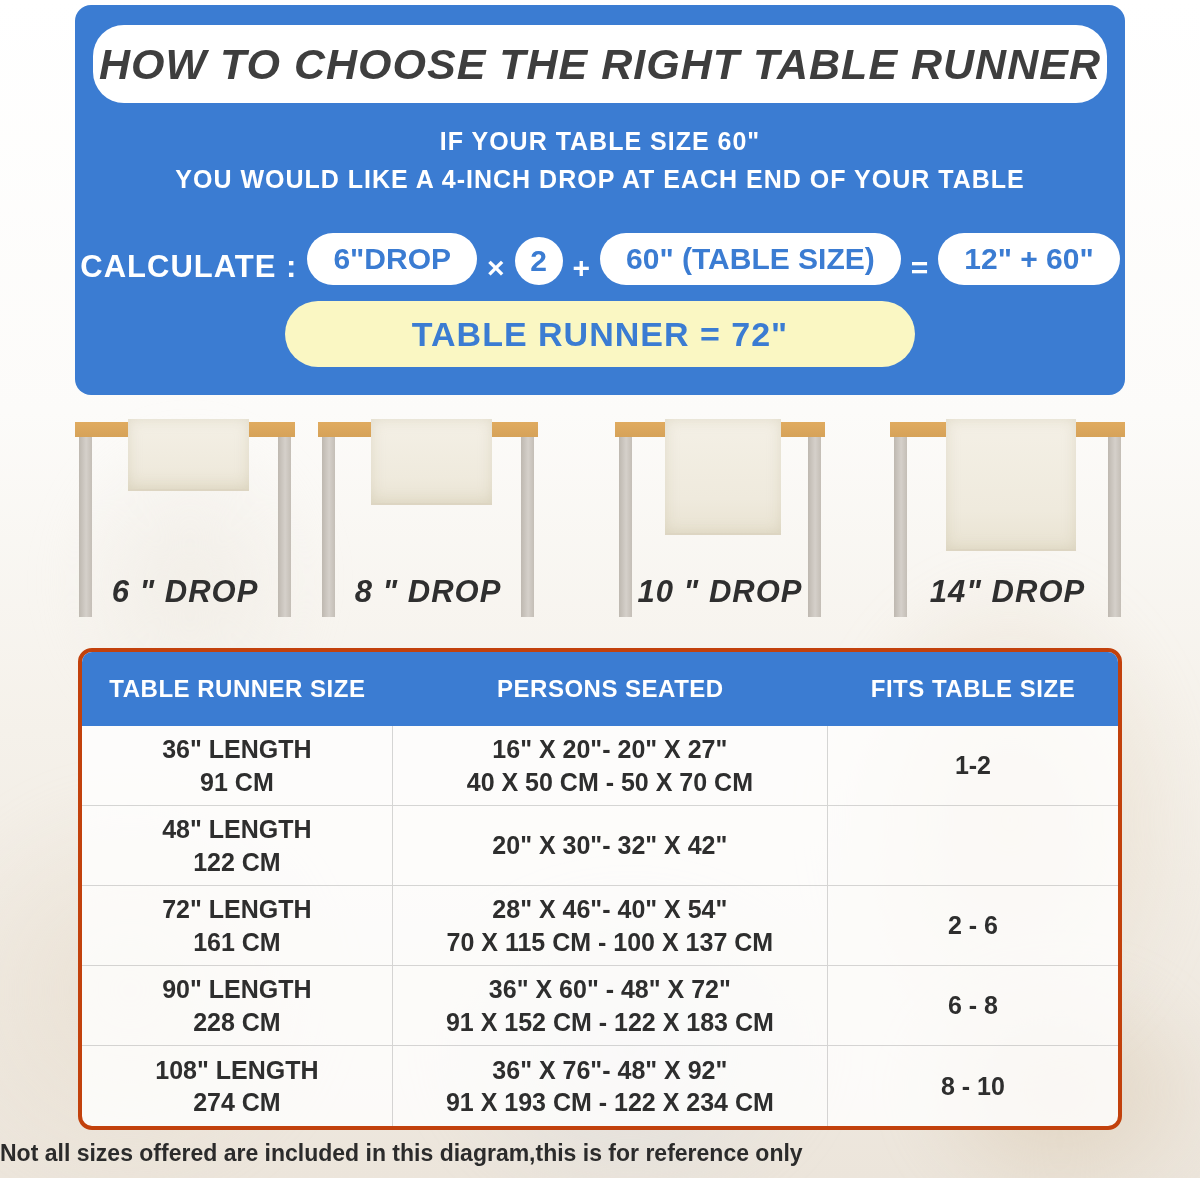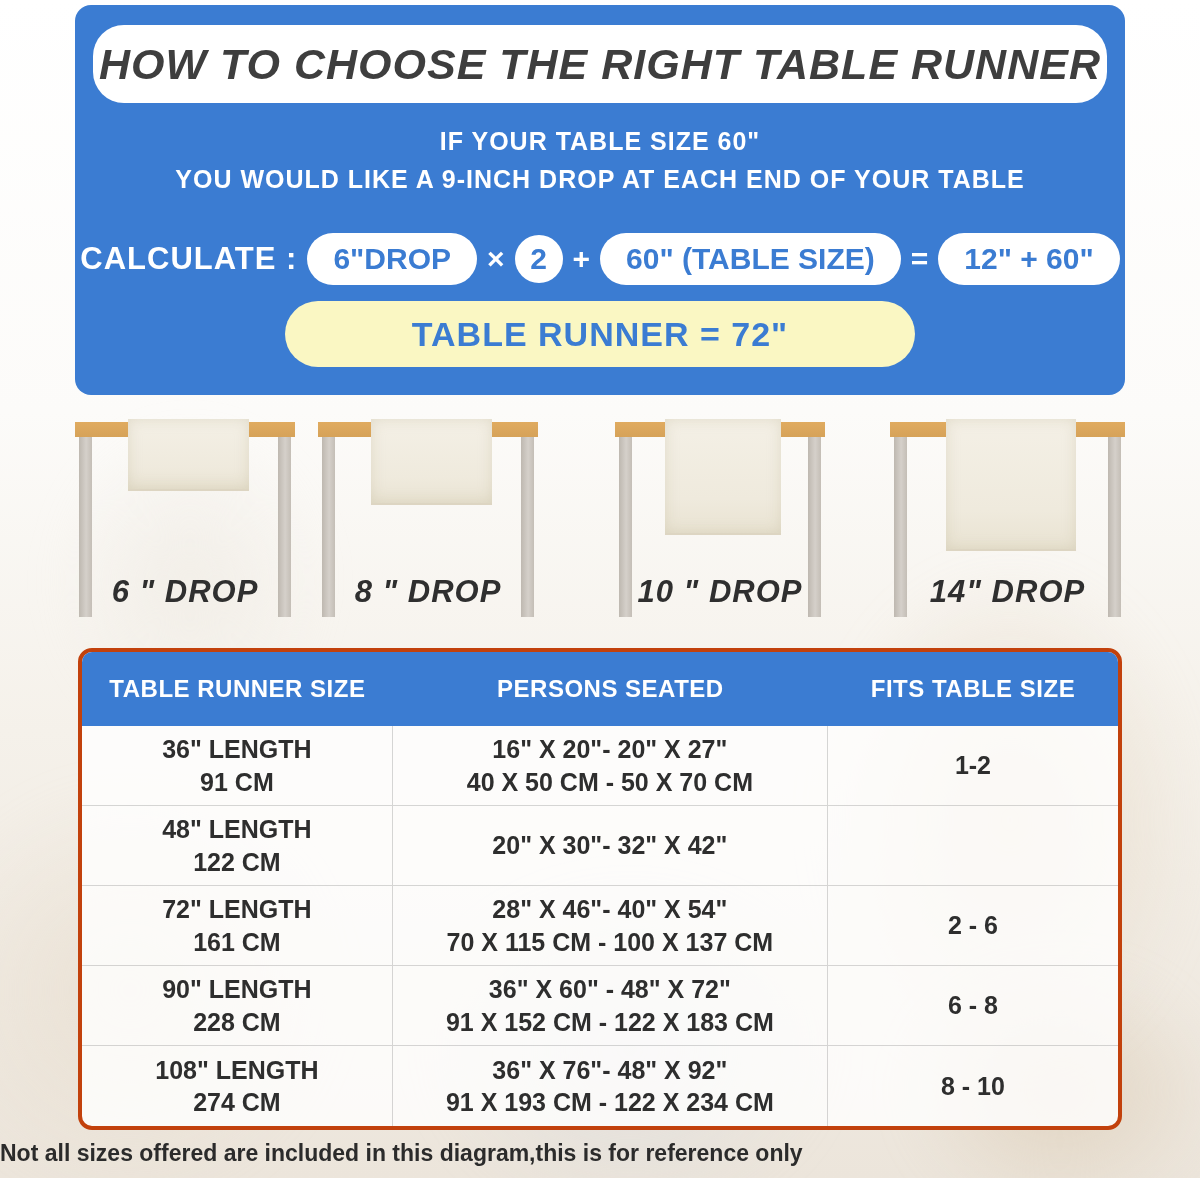--- a/index.html
+++ b/index.html
@@ -31,21 +31,21 @@
     background:#3B7CD2; border-radius:16px; text-align:center; }
   .title-banner { position:absolute; left:18px; top:20px; width:1014px; height:78px;
     background:#ffffff; border-radius:31px;
     display:flex; align-items:center; justify-content:center; }
   .title-banner h1 { font-size:43px; font-weight:700; font-style:italic;
     letter-spacing:1px; color:#3E3E3E; white-space:nowrap; }
   .sub { color:#ffffff; font-weight:600; font-size:25px; letter-spacing:1px; }
   .sub.s1 { position:absolute; top:122px; width:100%; }
   .sub.s2 { position:absolute; top:160px; width:100%; }
   .calc-row { position:absolute; top:228px; width:100%; height:52px;
-    display:flex; align-items:center; justify-content:center; gap:10px; }
+    display:flex; align-items:flex-end; justify-content:center; gap:10px; }
   .calc-label { color:#ffffff; font-weight:700; font-size:31px; letter-spacing:1px; }
   .pill { display:inline-flex; align-items:center; justify-content:center;
     background:#ffffff; color:#3B7CD2; font-weight:700; font-size:30px;
     height:52px; padding:0 26px; border-radius:30px; white-space:nowrap; }
   .pill.circle { width:48px; height:48px; padding:0; border-radius:50%; }
   .op { color:#ffffff; font-weight:700; font-size:30px; }
   .total-pill { position:absolute; left:210px; top:296px; width:630px; height:66px;
     background:#FAF7C3; border-radius:34px;
     display:flex; align-items:center; justify-content:center;
     color:#3B7CD2; font-weight:700; font-size:34px; letter-spacing:1px; }
@@ -104,21 +104,21 @@
     <div class="blob b3"></div>
     <div class="blob b4"></div>
     <div class="blob b5"></div>
   </div>
 
   <section class="hero">
     <div class="title-banner">
       <h1>HOW TO CHOOSE THE RIGHT TABLE RUNNER</h1>
     </div>
     <p class="sub s1">IF YOUR TABLE SIZE 60"</p>
-    <p class="sub s2">YOU WOULD LIKE A 9-INCH DROP AT EACH END OF YOUR TABLE</p>
+    <p class="sub s2">YOU WOULD LIKE A 4-INCH DROP AT EACH END OF YOUR TABLE</p>
 
     <div class="calc-row">
       <span class="calc-label">CALCULATE :</span>
       <span class="pill">6"DROP</span>
       <span class="op">×</span>
       <span class="pill circle">2</span>
       <span class="op">+</span>
       <span class="pill">60" (TABLE SIZE)</span>
       <span class="op">=</span>
       <span class="pill">12" + 60"</span>

